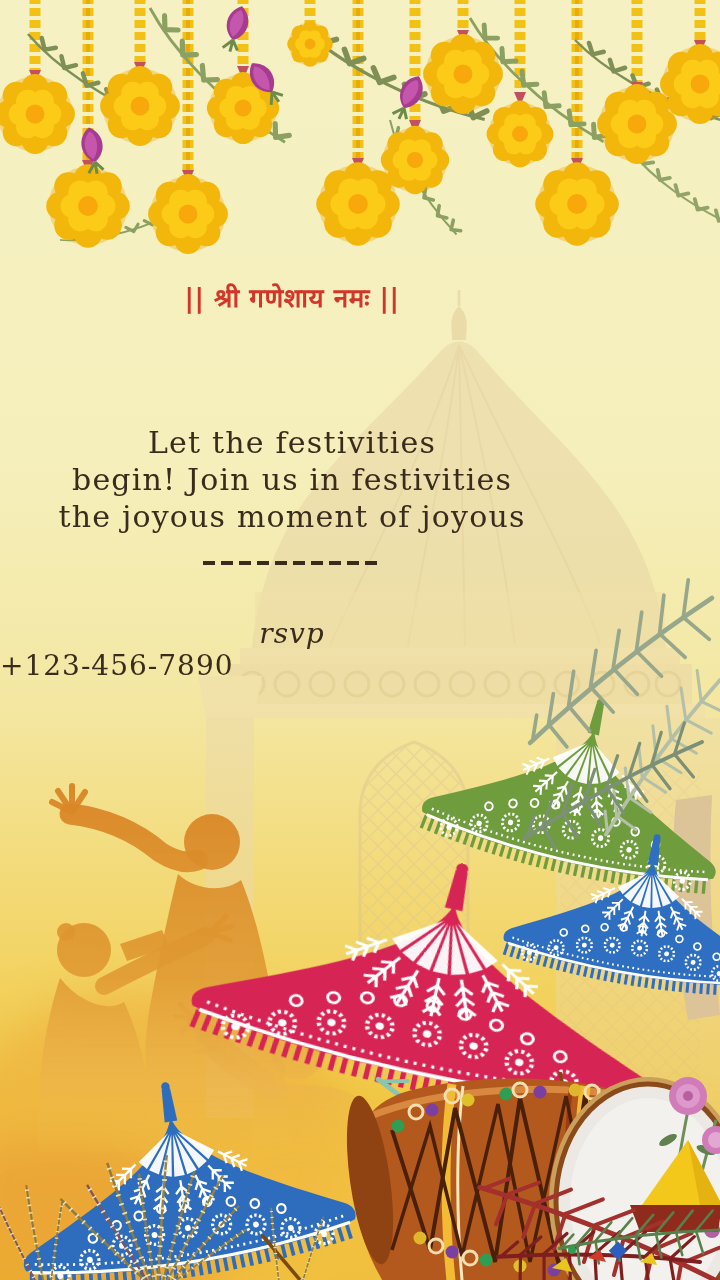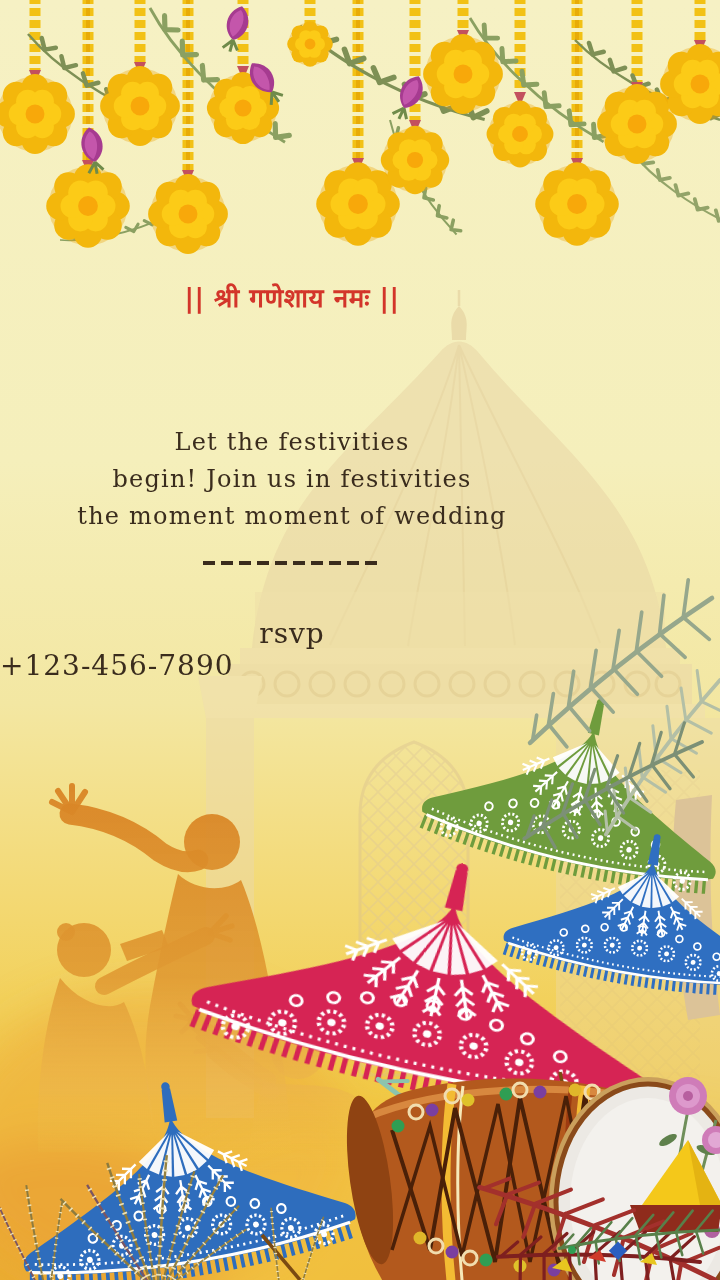--- a/index.html
+++ b/index.html
@@ -9,25 +9,25 @@
   svg{position:absolute;left:0;top:0;}
   #temple-layer{z-index:1;}
   #garland-layer{z-index:3;}
   #scene-layer{z-index:4;}
   .text-layer{position:absolute;left:0;top:0;width:584px;height:1280px;z-index:2;
       font-family:"DejaVu Serif","Liberation Serif",serif;color:#3a2c1d;border-radius:29px;}
   .invocation{position:absolute;top:279px;width:100%;text-align:center;
       font-family:"DejaVu Sans","Liberation Sans",sans-serif;font-weight:bold;
       font-size:26px;color:#d3352a;letter-spacing:.5px;}
   .message{position:absolute;top:424px;width:100%;text-align:center;
-      font-size:24px;line-height:37px;letter-spacing:1.2px;}
+      font-size:30px;line-height:37px;letter-spacing:1.2px;}
   .divider{position:absolute;top:561px;left:50%;transform:translateX(-50%);
       width:178px;height:4px;
       background:repeating-linear-gradient(90deg,#3a2c1d 0 12px,transparent 12px 18px);}
-  .rsvp{position:absolute;top:617px;width:100%;text-align:center;font-size:28px;letter-spacing:1px;}
+  .rsvp{position:absolute;top:617px;width:100%;text-align:center;font-size:28px;letter-spacing:1px;font-style:italic;}
   .phone{position:absolute;top:649px;width:100%;text-align:left;font-size:28px;letter-spacing:1px;}
 </style>
 </head>
 <body>
 
 <div class="bg"></div>
 
 <svg id="temple-layer" width="720" height="1280" viewBox="0 0 720 1280">
   <defs>
     <pattern id="lat" width="18" height="18" patternUnits="userSpaceOnUse">
@@ -164,21 +164,21 @@
   <use href="#bud" transform="translate(272,92) rotate(-35)"></use>
   <use href="#bud" transform="translate(95,162) rotate(-10)"></use>
   <use href="#bud" transform="translate(404,108) rotate(25)"></use>
 </svg>
 
 <div class="text-layer">
   <div class="invocation">|| श्री गणेशाय नमः ||</div>
   <div class="message">
     <div>Let the festivities</div>
     <div>begin! Join us in festivities</div>
-    <div>the moment moment of wedding</div>
+    <div>the joyous moment of joyous</div>
   </div>
   <div class="divider"></div>
   <div class="rsvp">rsvp</div>
   <div class="phone">+123-456-7890</div>
 </div>
 
 <svg id="scene-layer" width="720" height="1280" viewBox="0 0 720 1280">
   <defs>
     <linearGradient id="gradSil" x1="0" y1="780" x2="0" y2="1175" gradientUnits="userSpaceOnUse">
       <stop offset="0" stop-color="#d88324" stop-opacity="0.95"></stop>

